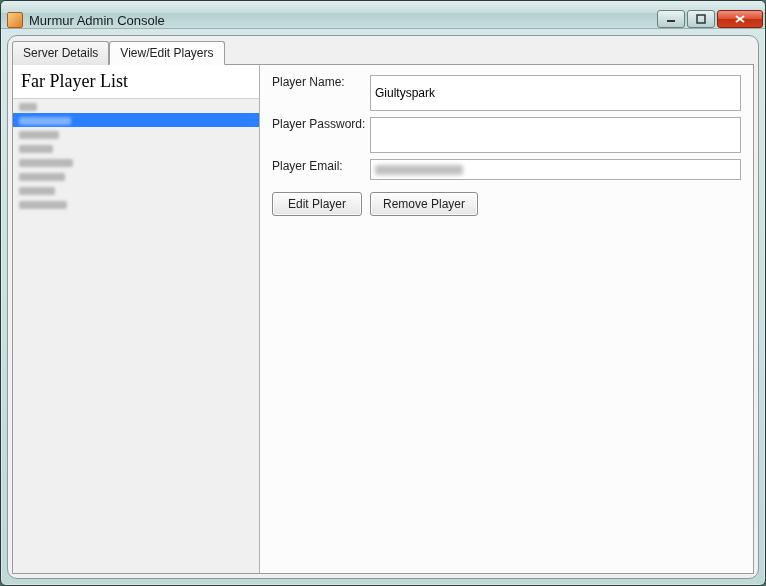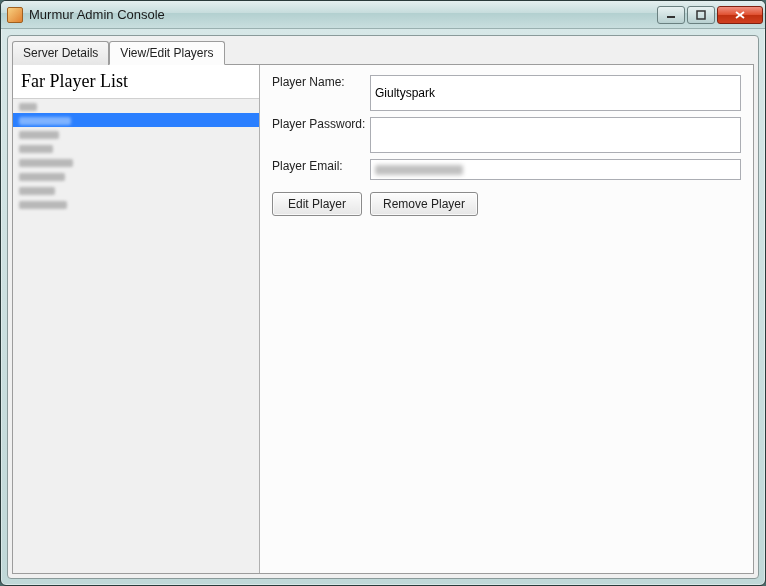--- a/index.html
+++ b/index.html
@@ -20,21 +20,21 @@
     border: 1px solid #2a3a3a;
     border-radius: 6px;
     box-shadow: inset 0 0 0 1px rgba(255,255,255,0.4);
     position: relative;
     display: flex;
     flex-direction: column;
   }
   .titlebar {
     height: 28px;
     display: flex;
-    align-items: center;
+    align-items: flex-end;
     padding: 0 2px 0 6px;
     background: linear-gradient(to bottom, #e4efef 0%, #c6dcdc 45%, #b3d0d0 46%, #c9dede 100%);
     border-top-left-radius: 5px;
     border-top-right-radius: 5px;
     border-bottom: 1px solid #9ab0b0;
   }
   .titlebar .app-icon {
     width: 16px; height: 16px;
     margin-right: 6px;
     background: linear-gradient(135deg,#f8d080,#e08030);
@@ -60,21 +60,21 @@
     background: linear-gradient(to bottom,#f09080 0%,#e05030 49%,#c03010 50%,#d04020 100%);
     border-color: #802010;
     color: #fff;
   }
   .win-btn svg { display: block; }
   .client {
     flex: 1;
     margin: 6px;
     background: #f0f0f0;
     border: 1px solid #8a9a9a;
-    border-radius: 4px;
+    border-radius: 10px;
     padding: 4px 4px;
     display: flex;
     flex-direction: column;
   }
   .tab-strip {
     display: flex;
     gap: 0;
     position: relative;
     z-index: 2;
   }

